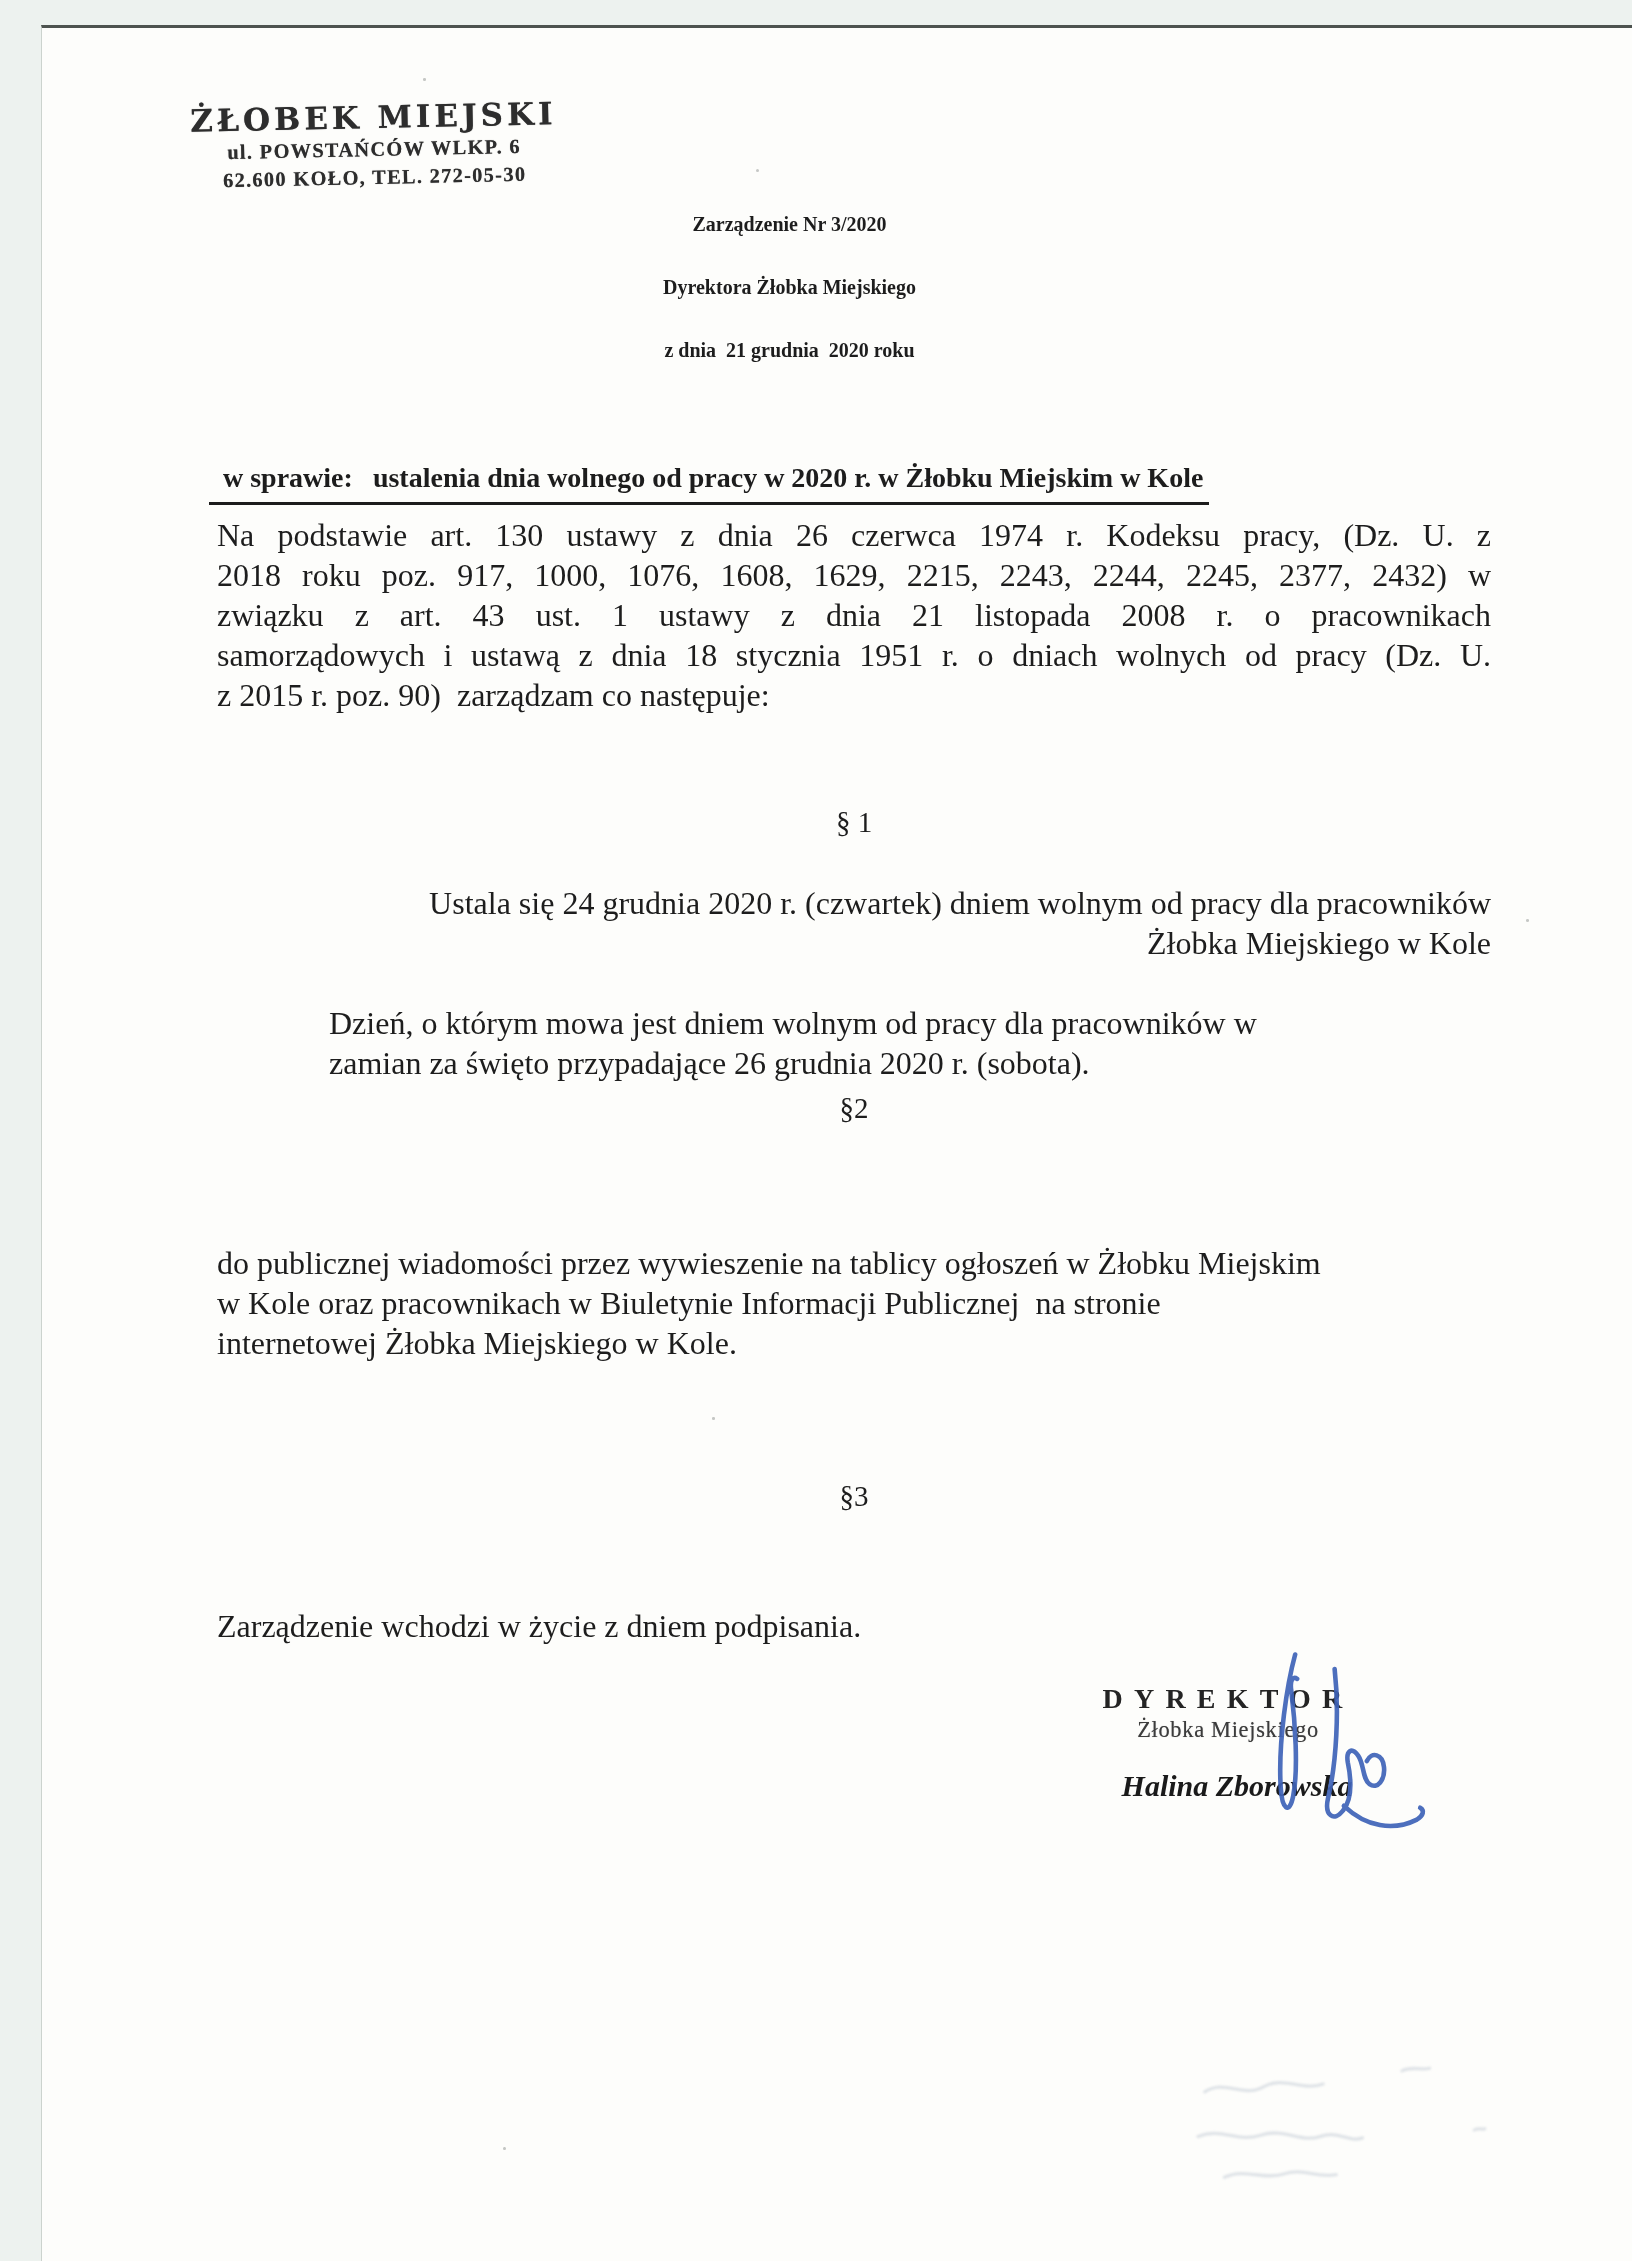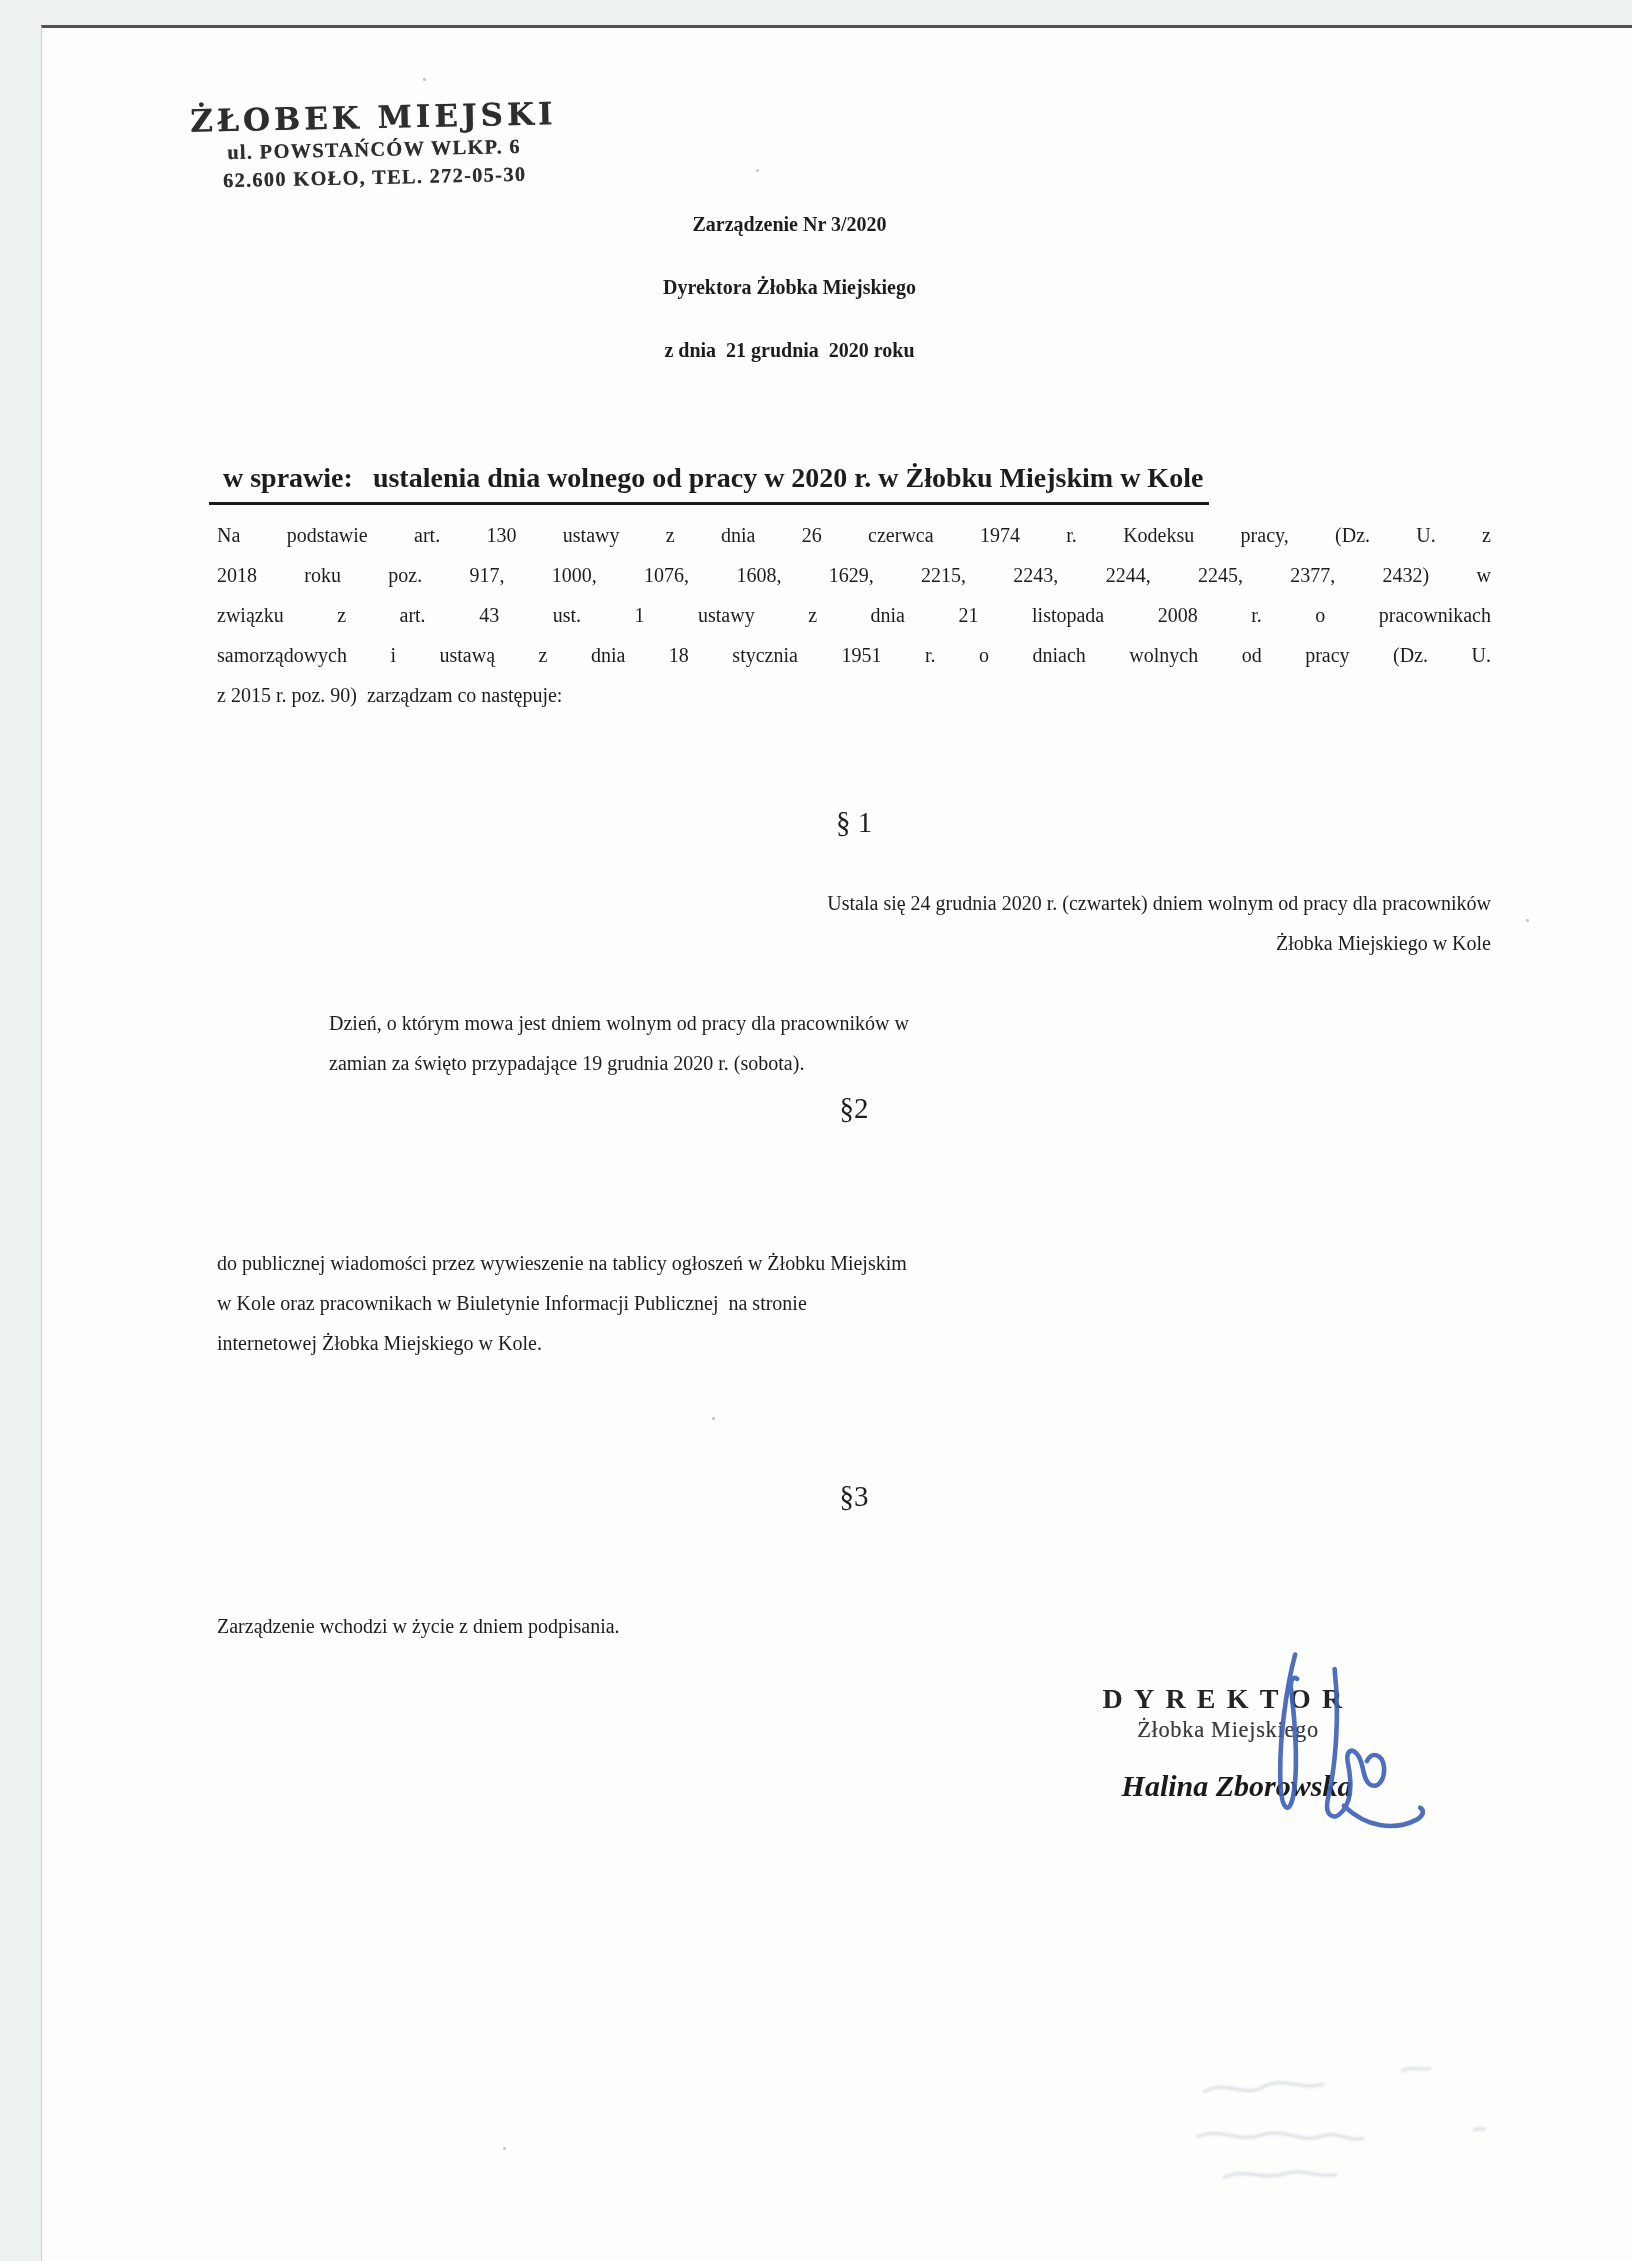--- a/index.html
+++ b/index.html
@@ -9,21 +9,21 @@
     font-family:"Liberation Serif","DejaVu Serif",serif;
     color:#1d1d1d;
   }
   .page {
     position:absolute; left:41px; top:25px; width:1592px; height:2236px;
     background:#fdfdfb;
     border-top:3.3px solid #4d534f;
     border-left:1.3px solid #ccd3ce;
   }
   .block { position:absolute; }
-  .line { white-space:pre-wrap; font-size:20px; line-height:40px; }
+  .line { white-space:pre-wrap; font-size:32px; line-height:40px; }
   .j { white-space:normal; text-align:justify; text-align-last:justify; }
 
   
   .stamp {
     left:183px; top:99px; width:382px; text-align:center;
     transform:rotate(-1.2deg);
     color:#2d2d2d; font-weight:700;
     text-shadow:0 0 0.7px rgba(45,45,45,.75);
   }
   .stamp .s1 { font-size:31px; letter-spacing:4px; line-height:36px; font-family:"DejaVu Serif",serif; }
@@ -103,21 +103,21 @@
   <div class="line">z 2015 r. poz. 90)  zarządzam co następuje:</div>
 </div>
 
 <div class="block secmark mark1">§ 1</div>
 <div class="block para1">
   <div class="line">Ustala się 24 grudnia 2020 r. (czwartek) dniem wolnym od pracy dla pracowników</div>
   <div class="line">Żłobka Miejskiego w Kole</div>
 </div>
 <div class="block para2">
   <div class="line">Dzień, o którym mowa jest dniem wolnym od pracy dla pracowników w</div>
-  <div class="line">zamian za święto przypadające 19 grudnia 2020 r. (sobota).</div>
+  <div class="line">zamian za święto przypadające 26 grudnia 2020 r. (sobota).</div>
 </div>
 
 <div class="block secmark mark2">§2</div>
 <div class="block para3">
   <div class="line">do publicznej wiadomości przez wywieszenie na tablicy ogłoszeń w Żłobku Miejskim</div>
   <div class="line">w Kole oraz pracownikach w Biuletynie Informacji Publicznej  na stronie</div>
   <div class="line">internetowej Żłobka Miejskiego w Kole.</div>
 </div>
 
 <div class="block secmark mark3">§3</div>

